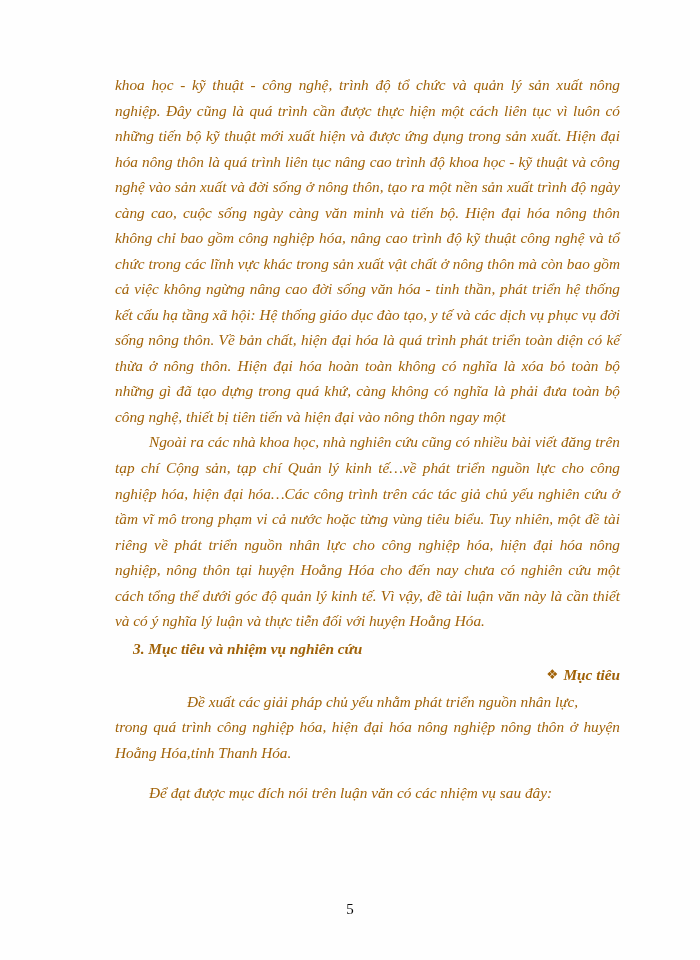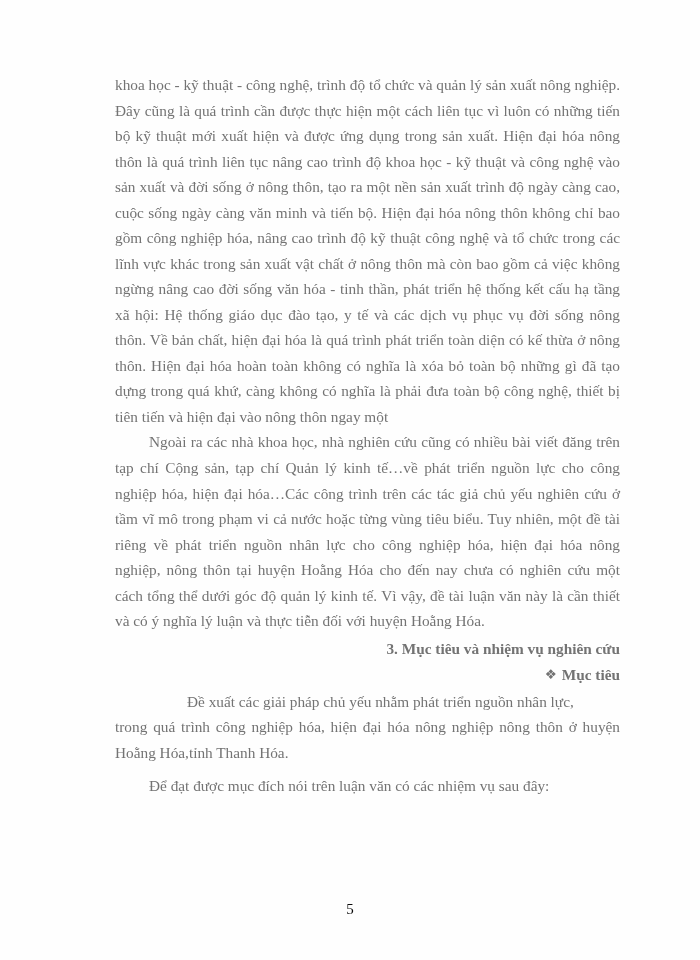--- a/index.html
+++ b/index.html
@@ -21,33 +21,34 @@
     box-sizing: border-box;
     padding: 72px 60px 40px 115px;
     background: #fefefe;
   }
   .doc-body {
     width: 505px;
     font-size: 15.3px;
     line-height: 1.67;
     text-align: justify;
     text-justify: inter-word;
-    color: #737373;
+    color: #a16207;
+    font-style: italic;
   }
   p {
     margin: 0;
   }
   .para-indent {
     text-indent: 34px;
   }
   .heading {
     margin-top: 2px;
     font-weight: bold;
     text-indent: 18px;
-    text-align: right;
+    text-align: left;
   }
   .bullet-line {
     text-align: right;
     margin-top: 1px;
     padding-left: 72px;
     font-weight: bold;
   }
   .bullet-line .bullet-glyph {
     font-family: "DejaVu Sans", sans-serif;
     font-size: 13.5px;
@@ -71,21 +72,21 @@
   .sub-para {
     text-indent: 72px;
     margin-top: 1px;
   }
   .sub-para-2 {
     text-indent: 0;
     margin-top: 0;
   }
   .sub-para-3 {
     text-indent: 34px;
-    margin-top: 8px;
+    margin-top: 15px;
   }
   .page-number {
     position: absolute;
     left: 0;
     right: 0;
     bottom: 42px;
     text-align: center;
     font-size: 15px;
     color: #0a0a0a;
   }

